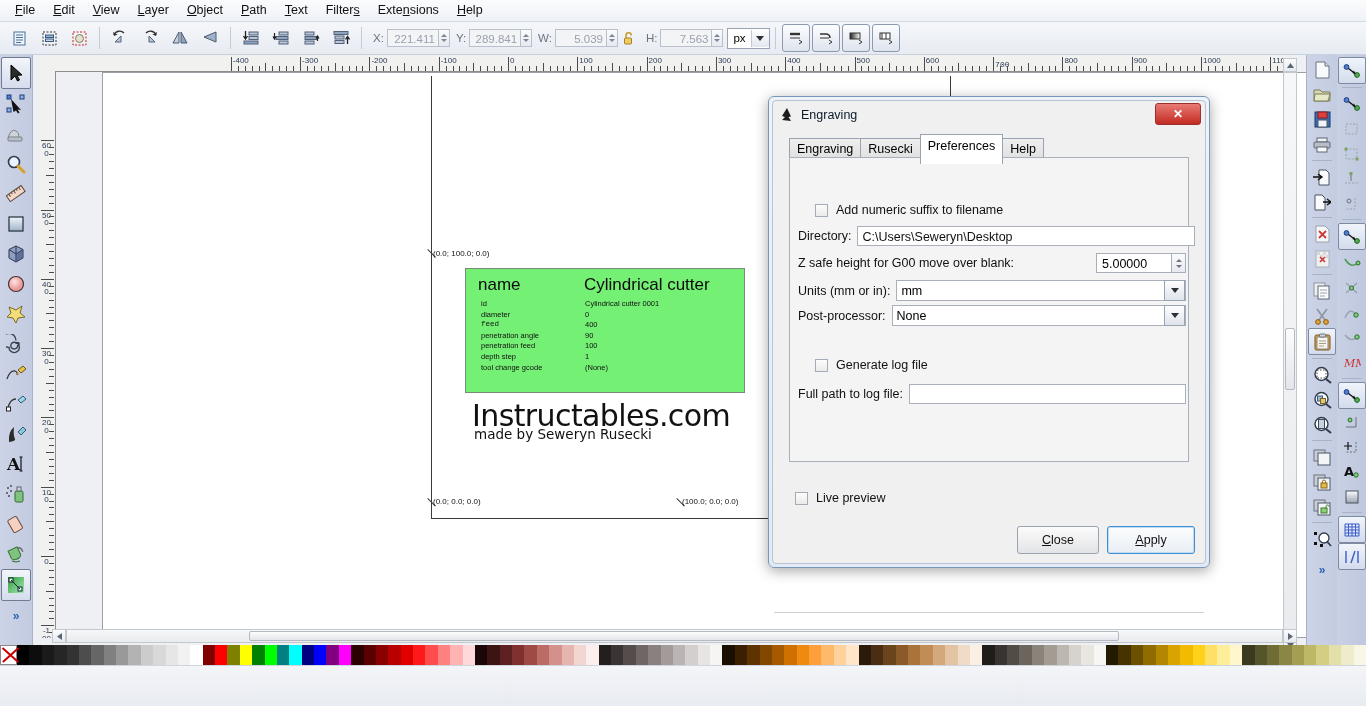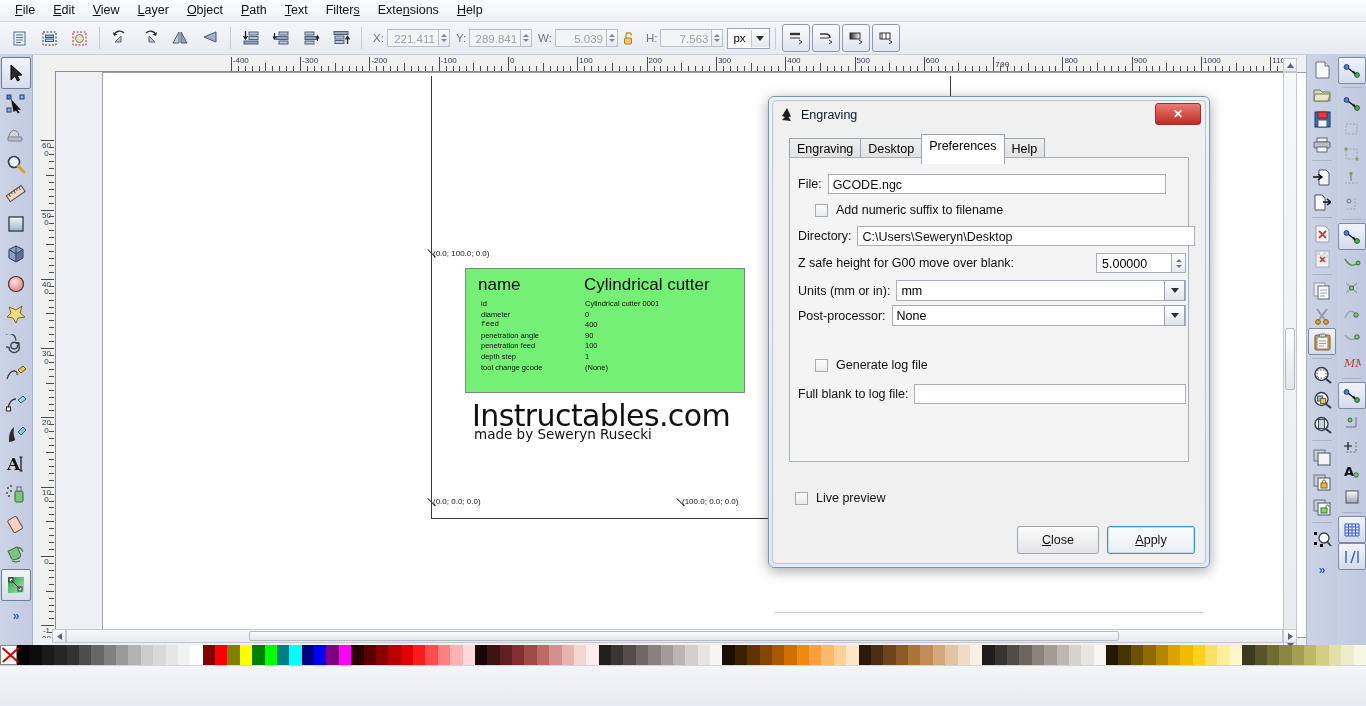--- a/index.html
+++ b/index.html
@@ -1210,30 +1210,26 @@
             </svg>
         </span>
         <span class="t">Engraving</span>
         <div class="dlg-close">
           <span>✕</span>
         </div>
       </div>
 
       <div class="tabs" id="dlgtabs">
           <div class="tab">Engraving</div>
-          <div class="tab">Desktop</div>
+          <div class="tab">Rusecki</div>
           <div class="tab active">Preferences</div>
           <div class="tab">Help</div>
         </div>
 
       <div class="panel">
-        <div class="row" style="left:8px;top:16px">
-          <span class="lbl">File:</span>
-          <span class="txtfld" style="width:338px;margin-left:6px">GCODE.ngc</span>
-        </div>
 
         <div class="row" style="left:25px;top:45px">
           <span class="cb"></span>
           <span class="lbl" style="margin-left:8px">Add numeric suffix to filename</span>
         </div>
 
         <div class="row" style="left:8px;top:68px">
           <span class="lbl">Directory:</span>
           <span class="txtfld" style="width:338px;margin-left:6px">C:\Users\Seweryn\Desktop</span>
         </div>
@@ -1269,21 +1265,21 @@
           </span>
         </div>
 
 
         <div class="row" style="left:25px;top:200px">
           <span class="cb"></span>
           <span class="lbl" style="margin-left:8px">Generate log file</span>
         </div>
 
         <div class="row" style="left:8px;top:226px;width:388px">
-          <span class="lbl">Full blank to log file:</span>
+          <span class="lbl">Full path to log file:</span>
           <span class="txtfld" style="flex:1;margin-left:6px"></span>
         </div>
       </div>
 
       <div class="row" style="left:22px;top:390px">
         <span class="cb"></span>
         <span class="lbl" style="margin-left:8px">Live preview</span>
       </div>
 
       <div class="dlg-foot-sep"></div>

